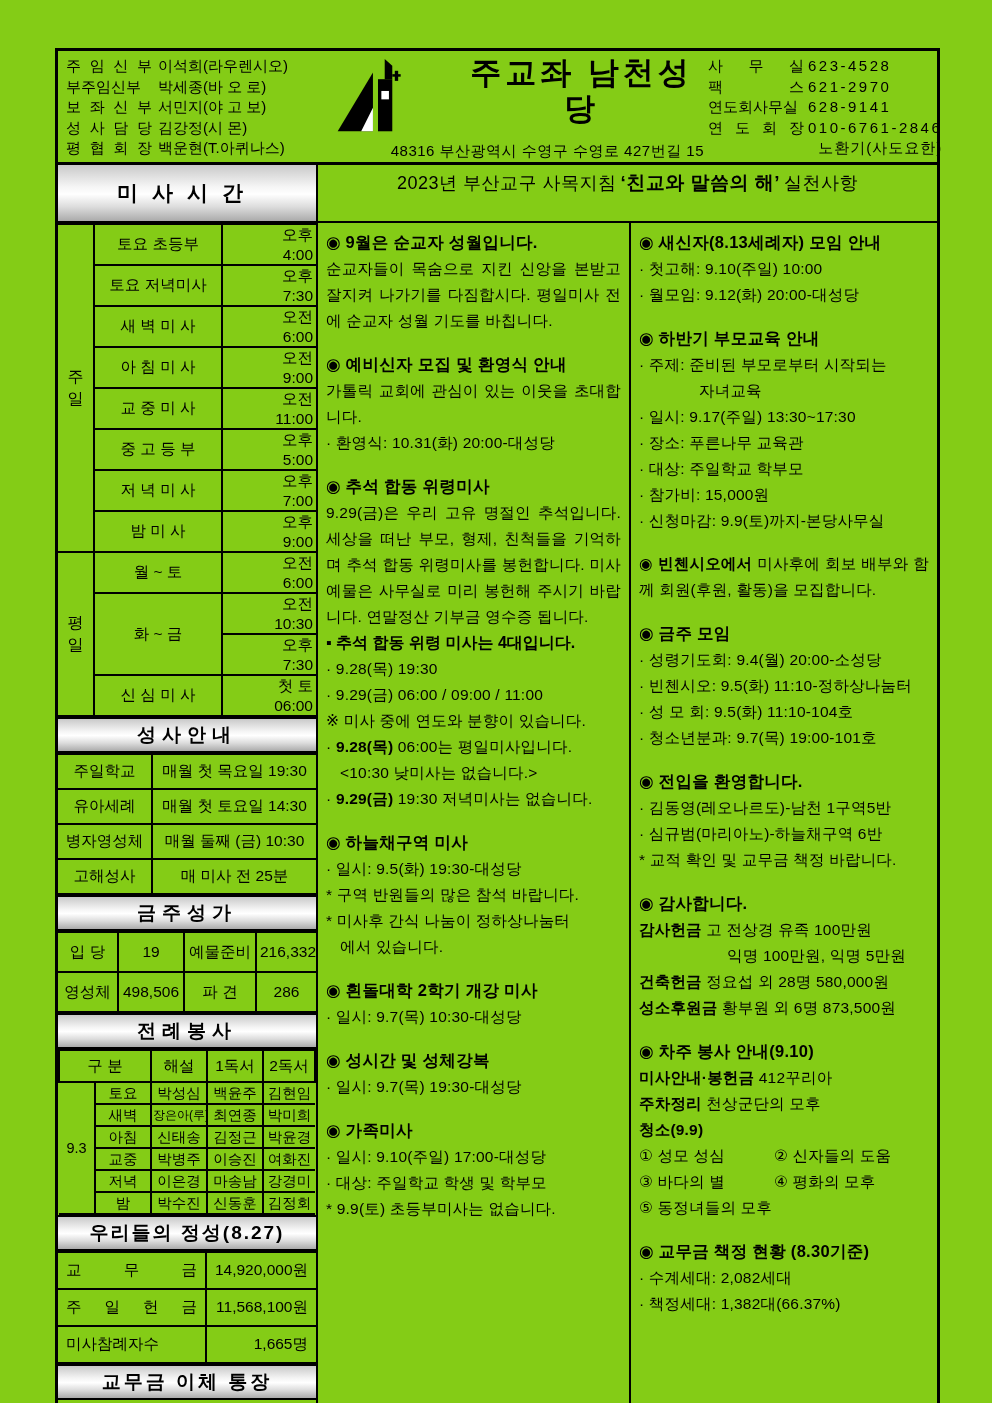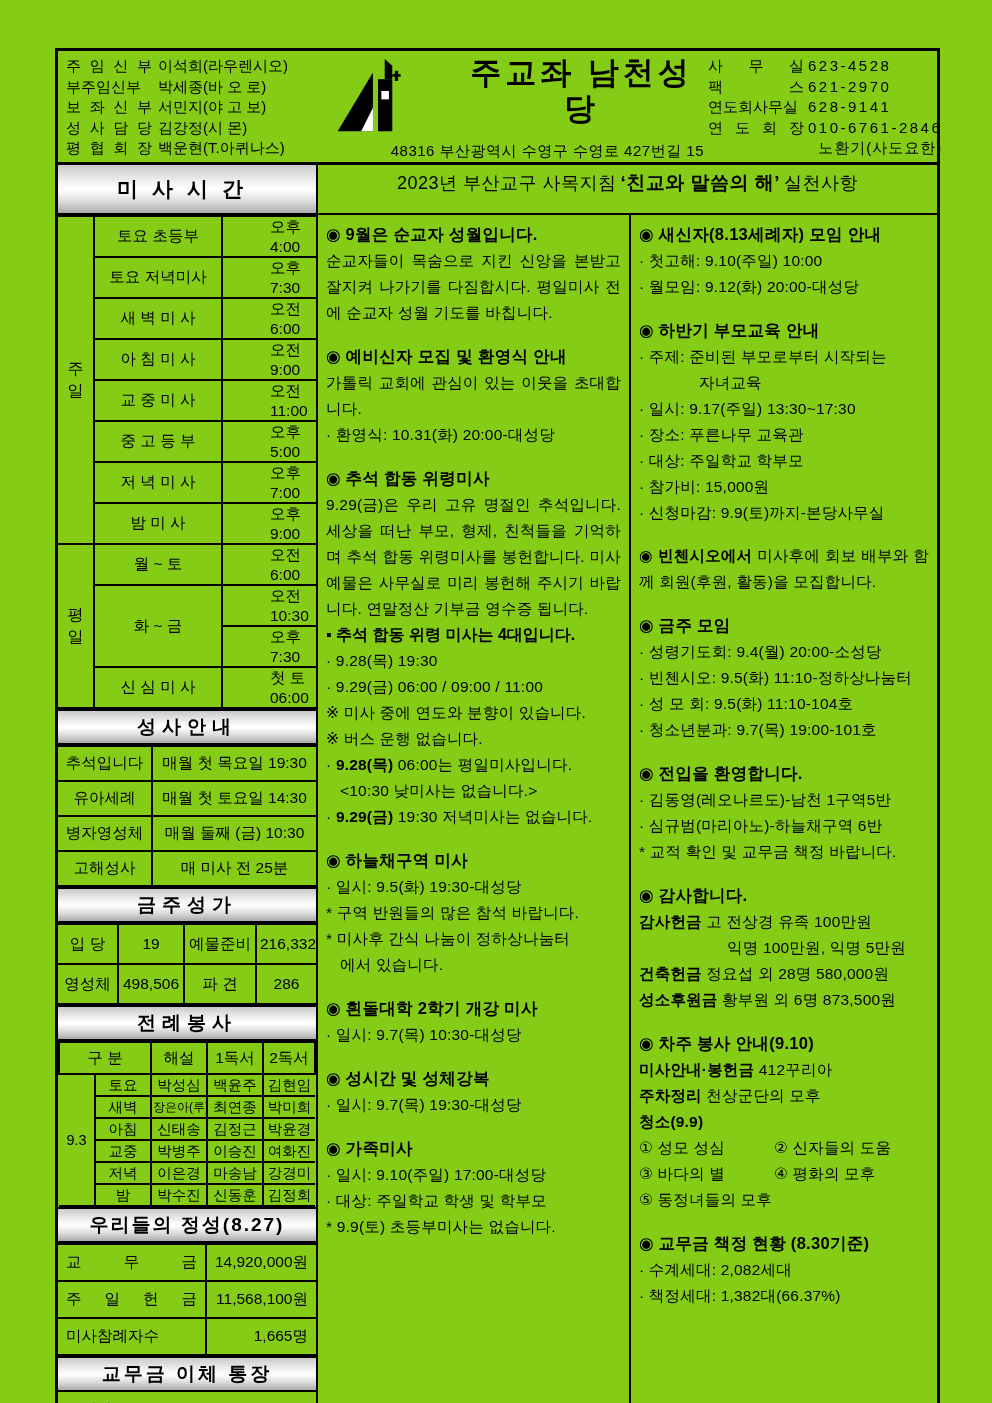--- a/index.html
+++ b/index.html
@@ -18,34 +18,34 @@
   .brand-patron{font-size:17px;font-weight:bold;letter-spacing:3px;line-height:24px;}
   .brand-addr{position:absolute;left:0;right:0;bottom:2px;font-size:15px;letter-spacing:.5px;text-align:right;}
   .contacts{padding:5px 8px 0 4px;font-size:15px;line-height:20.5px;white-space:nowrap;}
   .contacts .cl{display:inline-block;width:96px;text-align:justify;text-align-last:justify;}
   .contacts .cv{margin-left:4px;letter-spacing:2.5px;}
   .contacts .extra{text-align:right;letter-spacing:1px;}
   
   .titlebar{display:grid;grid-template-columns:260px 1fr;border-bottom:2px solid #000;}
   .grad{background:linear-gradient(180deg,#c9c9c9 0%,#f4f4f4 38%,#ffffff 52%,#dcdcdc 75%,#ababab 100%);}
   .tb-left{border-right:2px solid #000;font-size:21px;font-weight:bold;letter-spacing:14px;
-           display:flex;align-items:center;justify-content:center;height:48px;}
+           display:flex;align-items:center;justify-content:center;height:56px;}
   .tb-right{display:flex;align-items:center;justify-content:center;font-size:18px;height:36px;letter-spacing:.5px;}
   .tb-right b{font-size:19px;margin:0 4px;}
   
   .columns{display:grid;grid-template-columns:260px 313px 1fr;}
   .col-left{border-right:2px solid #000;overflow:hidden;}
   .col-mid{border-right:2px solid #000;padding:6px 8px;overflow:hidden;}
   .col-right{padding:6px 8px;overflow:hidden;border-radius:29px;}
   
   table{border-collapse:collapse;width:100%;table-layout:fixed;}
   td,th{border:2px solid #000;padding:0 3px;font-size:15.5px;font-weight:normal;overflow:hidden;}
   .t-mass td{height:31.4px;text-align:center;}
   .t-mass td.grp{white-space:pre-line;font-size:16px;line-height:22px;border-left:none;}
-  .t-mass td.time{text-align:left;padding-left:47px;}
+  .t-mass td.time{text-align:right;padding-left:47px;}
   .t-mass tr>td:first-child{border-left:none;}
   .t-mass tr>td:last-child{border-right:none;}
   .noborder-lr tr>td:first-child{border-left:none;}
   .noborder-lr tr>td:last-child{border-right:none;}
   .sechead{height:32px;display:flex;align-items:center;justify-content:center;
            font-size:19px;font-weight:bold;letter-spacing:6px;
            border-top:2px solid #000;border-bottom:2px solid #000;}
   .t-sacr td{height:33px;text-align:center;white-space:nowrap;}
   .t-hymn td{height:38px;text-align:center;}
   .t-lit td,.t-lit th{height:20px;text-align:center;font-size:14.5px;padding:0 1px;white-space:nowrap;}
@@ -178,21 +178,21 @@
           </table>
 
         <div class="sechead grad">성사안내</div>
         <table class="t-sacr noborder-lr">
           <colgroup>
               <col style="width:94px">
               <col>
             </colgroup>
           <tbody>
               <tr>
-                <td>추석입니다</td>
+                <td>주일학교</td>
                 <td>매월 첫 목요일 19:30</td>
               </tr>
           <tr>
                 <td>유아세례</td>
                 <td>매월 첫 토요일 14:30</td>
               </tr>
           <tr>
                 <td>병자영성체</td>
                 <td>매월 둘째 (금) 10:30</td>
               </tr>
@@ -324,21 +324,20 @@
           <div class="para">가톨릭 교회에 관심이 있는 이웃을 초대합니다.</div>
           <div class="ln">· 환영식: 10.31(화) 20:00-대성당</div>
         </div>
         <div class="sec">
           <div class="ttl">◉  추석 합동 위령미사</div>
           <div class="para">9.29(금)은 우리 고유 명절인 추석입니다. 세상을 떠난 부모, 형제, 친척들을 기억하며 추석 합동 위령미사를 봉헌합니다. 미사예물은 사무실로 미리 봉헌해 주시기 바랍니다. 연말정산 기부금 영수증 됩니다.</div>
           <div class="subttl">▪ 추석 합동 위령 미사는 4대입니다.</div>
           <div class="ln">·  9.28(목) 19:30</div>
           <div class="ln">·  9.29(금) 06:00 / 09:00 / 11:00</div>
           <div class="ln">※ 미사 중에 연도와 분향이 있습니다.</div>
-          <div class="ln">※ 버스 운행 없습니다.</div>
           <div class="ln">·&nbsp;<b>9.28(목)</b><span> 06:00는 평일미사입니다.</span></div>
           <div class="ln ind1">&lt;10:30 낮미사는 없습니다.&gt;</div>
           <div class="ln">·&nbsp;<b>9.29(금)</b><span> 19:30 저녁미사는 없습니다.</span></div>
         </div>
         <div class="sec">
           <div class="ttl">◉  하늘채구역 미사</div>
           <div class="ln">· 일시: 9.5(화) 19:30-대성당</div>
           <div class="ln">* 구역 반원들의 많은 참석 바랍니다.</div>
           <div class="ln">* 미사후 간식 나눔이 정하상나눔터</div>
           <div class="ln ind1">에서 있습니다.</div>

